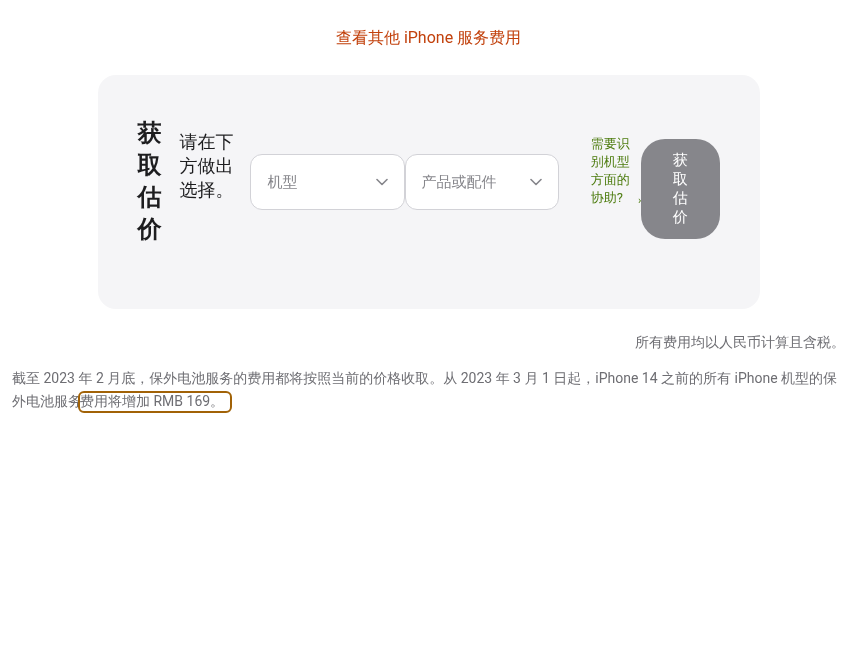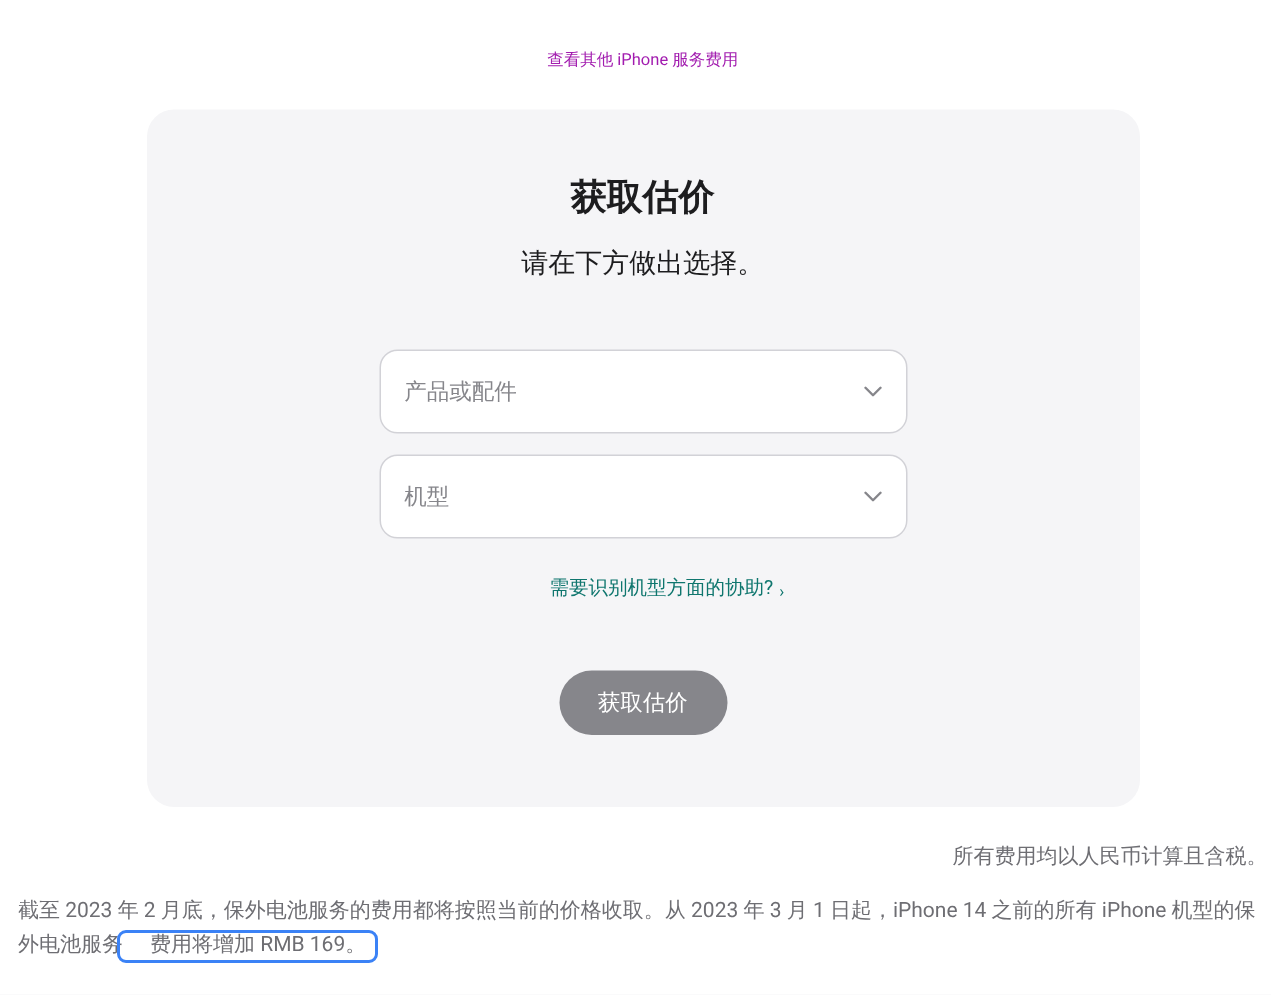--- a/index.html
+++ b/index.html
@@ -18,32 +18,32 @@
       width: 100%;
       height: 100%;
       display: flex;
       flex-direction: column;
     }
     .top-link {
       text-align: center;
       padding: 28px 0 16px 0;
     }
     .top-link a {
-      color: #a21caf;
+      color: #c2410c;
       text-decoration: none;
-      font-size: 11px;
+      font-size: 16px;
     }
     .card {
       background: #f5f5f7;
       border-radius: 18px;
       margin: 10px auto 0 auto;
       width: 662px;
       padding: 42px 40px 48px 40px;
       display: flex;
-      flex-direction: column;
+      flex-direction: row;
       align-items: center;
     }
     .card-title {
       font-size: 24px;
       font-weight: 600;
       color: #1d1d1f;
       margin-bottom: 16px;
     }
     .card-subtitle {
       font-size: 18px;
@@ -84,21 +84,21 @@
     }
     .chevron svg {
       width: 12px;
       height: 8px;
     }
     .help-link {
       margin-top: 8px;
       margin-bottom: 46px;
     }
     .help-link a {
-      color: #0f766e;
+      color: #4d7c0f;
       text-decoration: none;
       font-size: 13px;
       display: inline-flex;
       align-items: flex-end;
       gap: 4px;
       margin-left: 32px;
     }
     .help-chevron {
       font-size: 11px;
     }
@@ -119,50 +119,50 @@
       line-height: 1.6;
     }
     .footer-line1 {
       margin-bottom: 14px;
       text-align: right;
     }
     .footer-line2 {
       position: relative;
     }
     .highlight-box {
-      border: 2px solid #3b82f6;
+      border: 2px solid #a16207;
       border-radius: 6px;
-      padding: 0 6px 2px 20px;
+      padding: 0 6px 2px 0;
       margin-left: -4px;
       display: inline;
     }
   </style>
 </head>
 <body>
 
 <div class="container">
   <div class="top-link">
     <a href="#">查看其他 iPhone 服务费用</a>
   </div>
 
   <div class="card">
     <div class="card-title">获取估价</div>
     <div class="card-subtitle">请在下方做出选择。</div>
 
     <div class="select-wrapper">
-      <div class="select-field">产品或配件</div>
+      <div class="select-field">机型</div>
       <div class="chevron">
         <svg viewBox="0 0 12 8" fill="none">
             <path d="M1 1.5L6 6.5L11 1.5" stroke="#86868b" stroke-width="1.6" stroke-linecap="round" stroke-linejoin="round"></path>
           </svg>
       </div>
     </div>
 
     <div class="select-wrapper">
-      <div class="select-field">机型</div>
+      <div class="select-field">产品或配件</div>
       <div class="chevron">
         <svg viewBox="0 0 12 8" fill="none">
             <path d="M1 1.5L6 6.5L11 1.5" stroke="#86868b" stroke-width="1.6" stroke-linecap="round" stroke-linejoin="round"></path>
           </svg>
       </div>
     </div>
 
     <div class="help-link">
       <a href="#">
         <span>需要识别机型方面的协助?</span>

